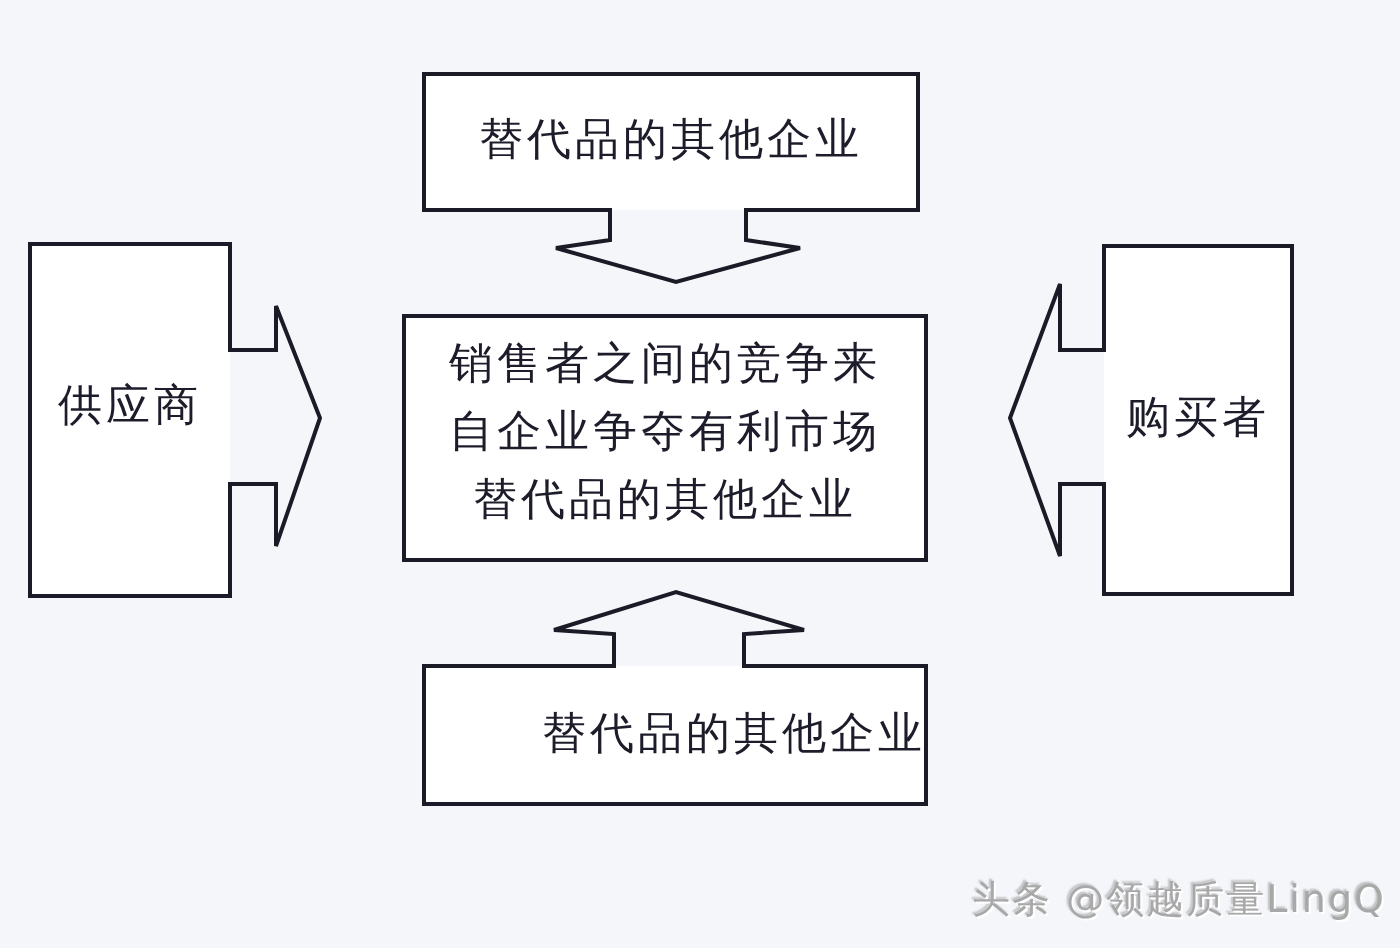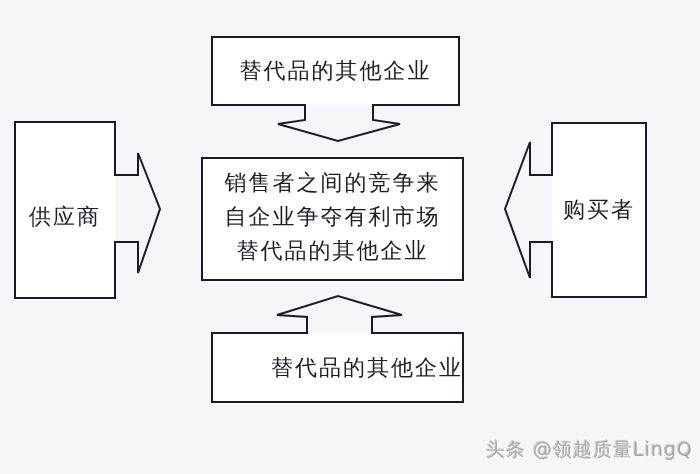--- a/index.html
+++ b/index.html
@@ -41,21 +41,21 @@
     text-align: center;
     color: #1c1c2a;
     font-size: 22px;
     letter-spacing: 2px;
     line-height: 34px;
     white-space: nowrap;
   }
   .label.multiline { flex-direction: column; white-space: normal; }
   .label-top    { left: 212px; top: 37px;  width: 247px; height: 68px; }
   .label-center { left: 202px; top: 158px; width: 261px; height: 117px; }
-  .label-left   { left: 15px;  top: 135px; width: 100px; height: 164px; }
+  .label-left   { left: 15px;  top: 122px; width: 100px; height: 164px; }
   .label-right  { left: 552px; top: 123px; width: 94px;  height: 174px; justify-content: center; }
   .label-bottom { left: 212px; top: 333px; width: 251px; height: 69px; justify-content: flex-end; }
   .watermark {
     position: absolute;
     top: 437px;
     right: 7px;
     font-size: 19px;
     letter-spacing: 1px;
     color: #a8a8a8;
     text-shadow: 1px 1px 0 #ffffff, -1px -1px 1px rgba(90,90,90,0.35);

